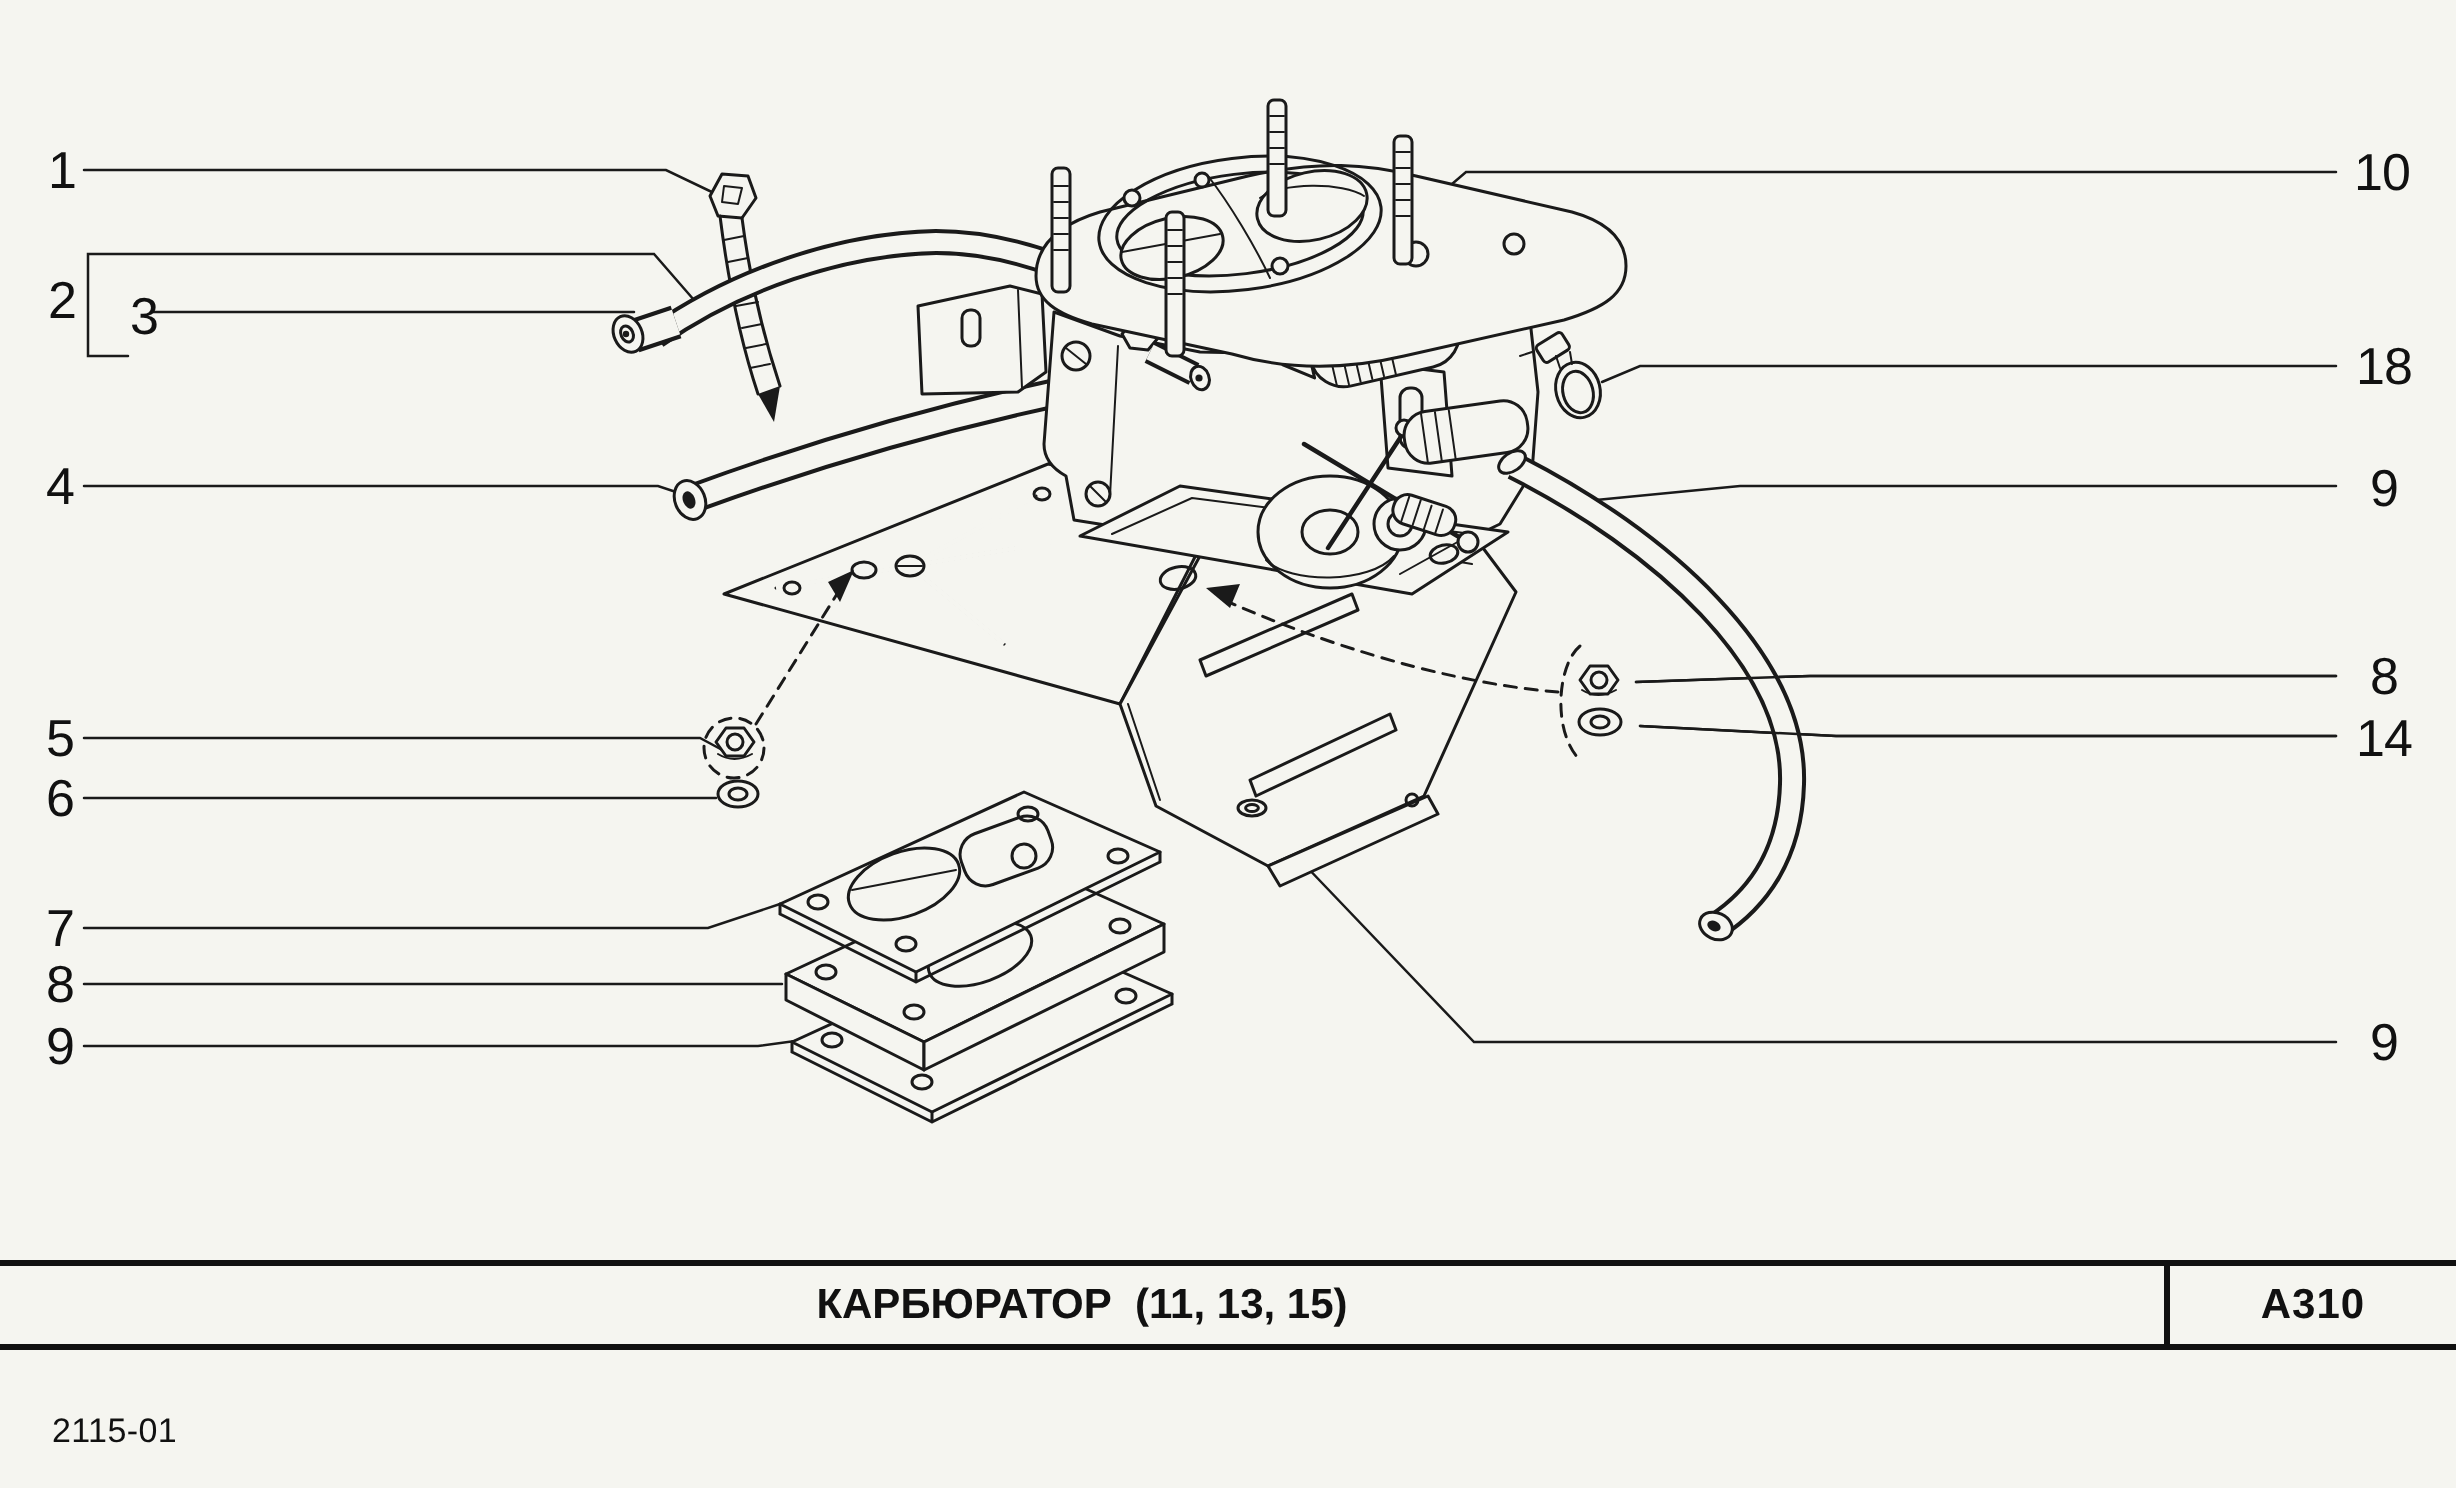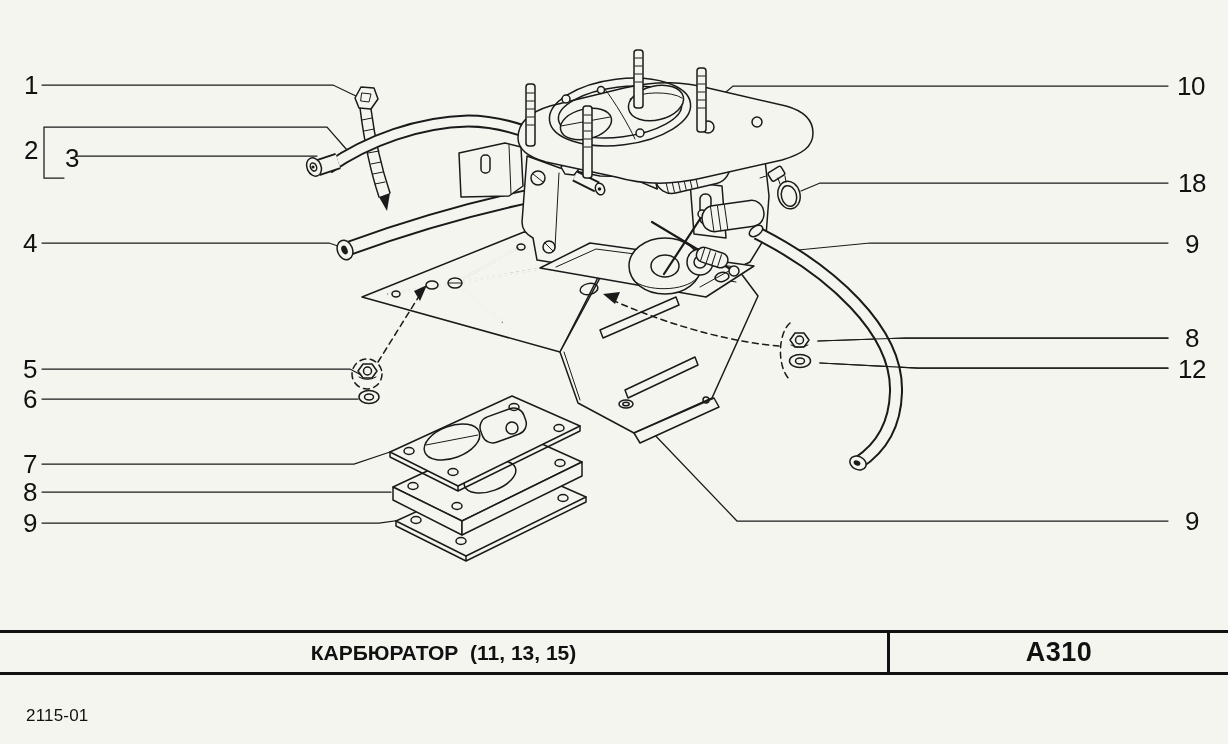--- a/index.html
+++ b/index.html
@@ -24,27 +24,27 @@
     position:absolute;transform:translate(-50%,-50%);
     font-size:26px;line-height:1;letter-spacing:-0.5px;color:#111;
   }
   
   .tblock{
     position:absolute;left:0;top:630px;width:1228px;height:45px;
     border-top:3px solid #111;border-bottom:3px solid #111;
     box-sizing:border-box;display:flex;background:#f5f5f0;
   }
   .tcell{
-    width:890px;box-sizing:border-box;border-right:3px solid #111;
+    width:1085px;box-sizing:border-box;border-right:3px solid #111;
     display:flex;align-items:center;justify-content:center;
     font-weight:bold;font-size:21px;white-space:pre;
   }
   .ccell{
     flex:1;display:flex;align-items:center;justify-content:center;
-    font-weight:bold;font-size:27px;letter-spacing:.5px;
+    font-weight:bold;font-size:21px;letter-spacing:.5px;
   }
   .docnum{
     position:absolute;left:26px;top:706px;
     font-weight:normal;font-size:17px;letter-spacing:.2px;
   }
 </style>
 </head>
 <body>
 
 <div class="page">
@@ -310,21 +310,21 @@
 <span class="co" style="left:30px;top:243px">4</span>
 <span class="co" style="left:30px;top:369px">5</span>
 <span class="co" style="left:30px;top:399px">6</span>
 <span class="co" style="left:30px;top:464px">7</span>
 <span class="co" style="left:30px;top:492px">8</span>
 <span class="co" style="left:30px;top:523px">9</span>
 <span class="co" style="left:1191px;top:86px">10</span>
 <span class="co" style="left:1192px;top:183px">18</span>
 <span class="co" style="left:1192px;top:244px">9</span>
 <span class="co" style="left:1192px;top:338px">8</span>
-<span class="co" style="left:1192px;top:369px">12</span>
+<span class="co" style="left:1192px;top:369px">14</span>
 <span class="co" style="left:1192px;top:521px">9</span>
 
 <div class="tblock">
   <div class="tcell">
     <span>КАРБЮРАТОР  (11, 13, 15)</span>
   </div>
   <div class="ccell">
     <span>А310</span>
   </div>
 </div>

